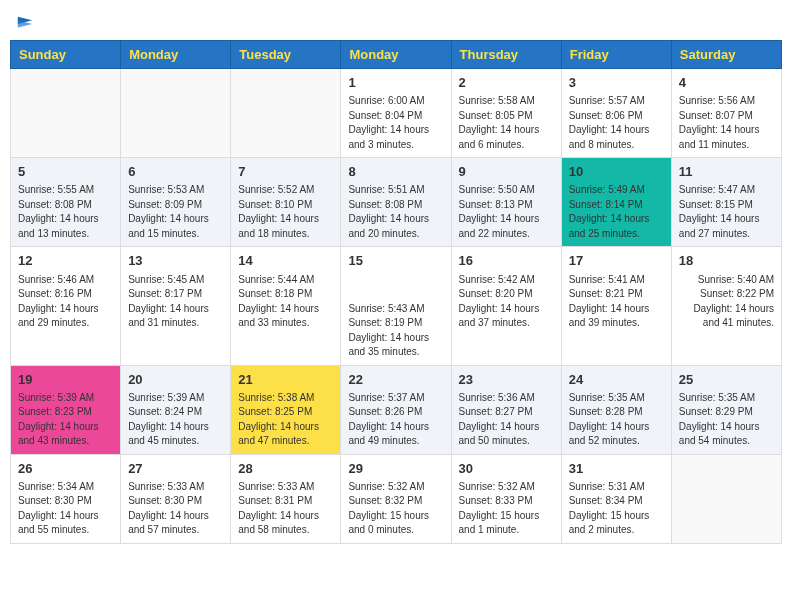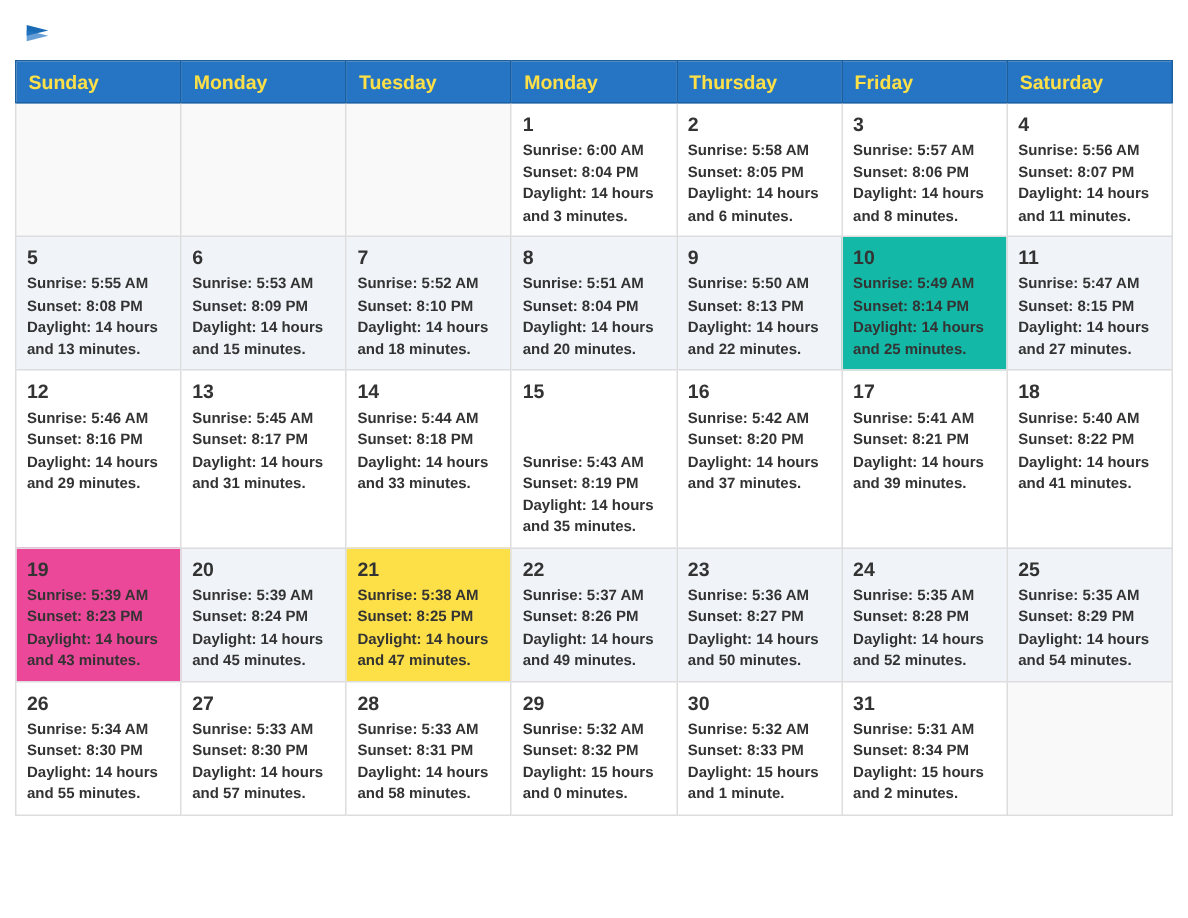--- a/index.html
+++ b/index.html
@@ -87,21 +87,20 @@
     .day-number {
       font-size: 13px;
       font-weight: bold;
       display: block;
       margin-bottom: 2px;
     }
     .day-info {
       font-size: 10px;
       color: #333;
       line-height: 1.45;
-      font-weight: bold;
     }
     .empty-cell {
       background: #f9f9f9 !important;
     }
   </style>
 </head>
 <body>
 
 <div class="header">
   <div class="logo">
@@ -184,21 +183,21 @@
         <td style="background: rgb(240, 244, 249);">
           <span class="day-number">7</span>
           <div class="day-info" style="white-space: pre-line;">Sunrise: 5:52 AM
 Sunset: 8:10 PM
 Daylight: 14 hours
 and 18 minutes.</div>
         </td>
         <td style="background: rgb(240, 244, 249);">
           <span class="day-number">8</span>
           <div class="day-info" style="white-space: pre-line;">Sunrise: 5:51 AM
-Sunset: 8:04 PM
+Sunset: 8:08 PM
 Daylight: 14 hours
 and 20 minutes.</div>
         </td>
         <td style="background: rgb(240, 244, 249);">
           <span class="day-number">9</span>
           <div class="day-info" style="white-space: pre-line;">Sunrise: 5:50 AM
 Sunset: 8:13 PM
 Daylight: 14 hours
 and 22 minutes.</div>
         </td>
@@ -255,21 +254,21 @@
         </td>
         <td>
           <span class="day-number">17</span>
           <div class="day-info" style="white-space: pre-line;">Sunrise: 5:41 AM
 Sunset: 8:21 PM
 Daylight: 14 hours
 and 39 minutes.</div>
         </td>
         <td>
           <span class="day-number">18</span>
-          <div class="day-info" style="white-space: pre-line;">Sunrise: 5:40 AM
+          <div class="day-info" style="white-space: pre-line; text-align: right;">Sunrise: 5:40 AM
 Sunset: 8:22 PM
 Daylight: 14 hours
 and 41 minutes.</div>
         </td>
       </tr>
       <tr>
         <td style="background: #ec4899;">
           <span class="day-number">19</span>
           <div class="day-info" style="white-space: pre-line;">Sunrise: 5:39 AM
 Sunset: 8:23 PM

